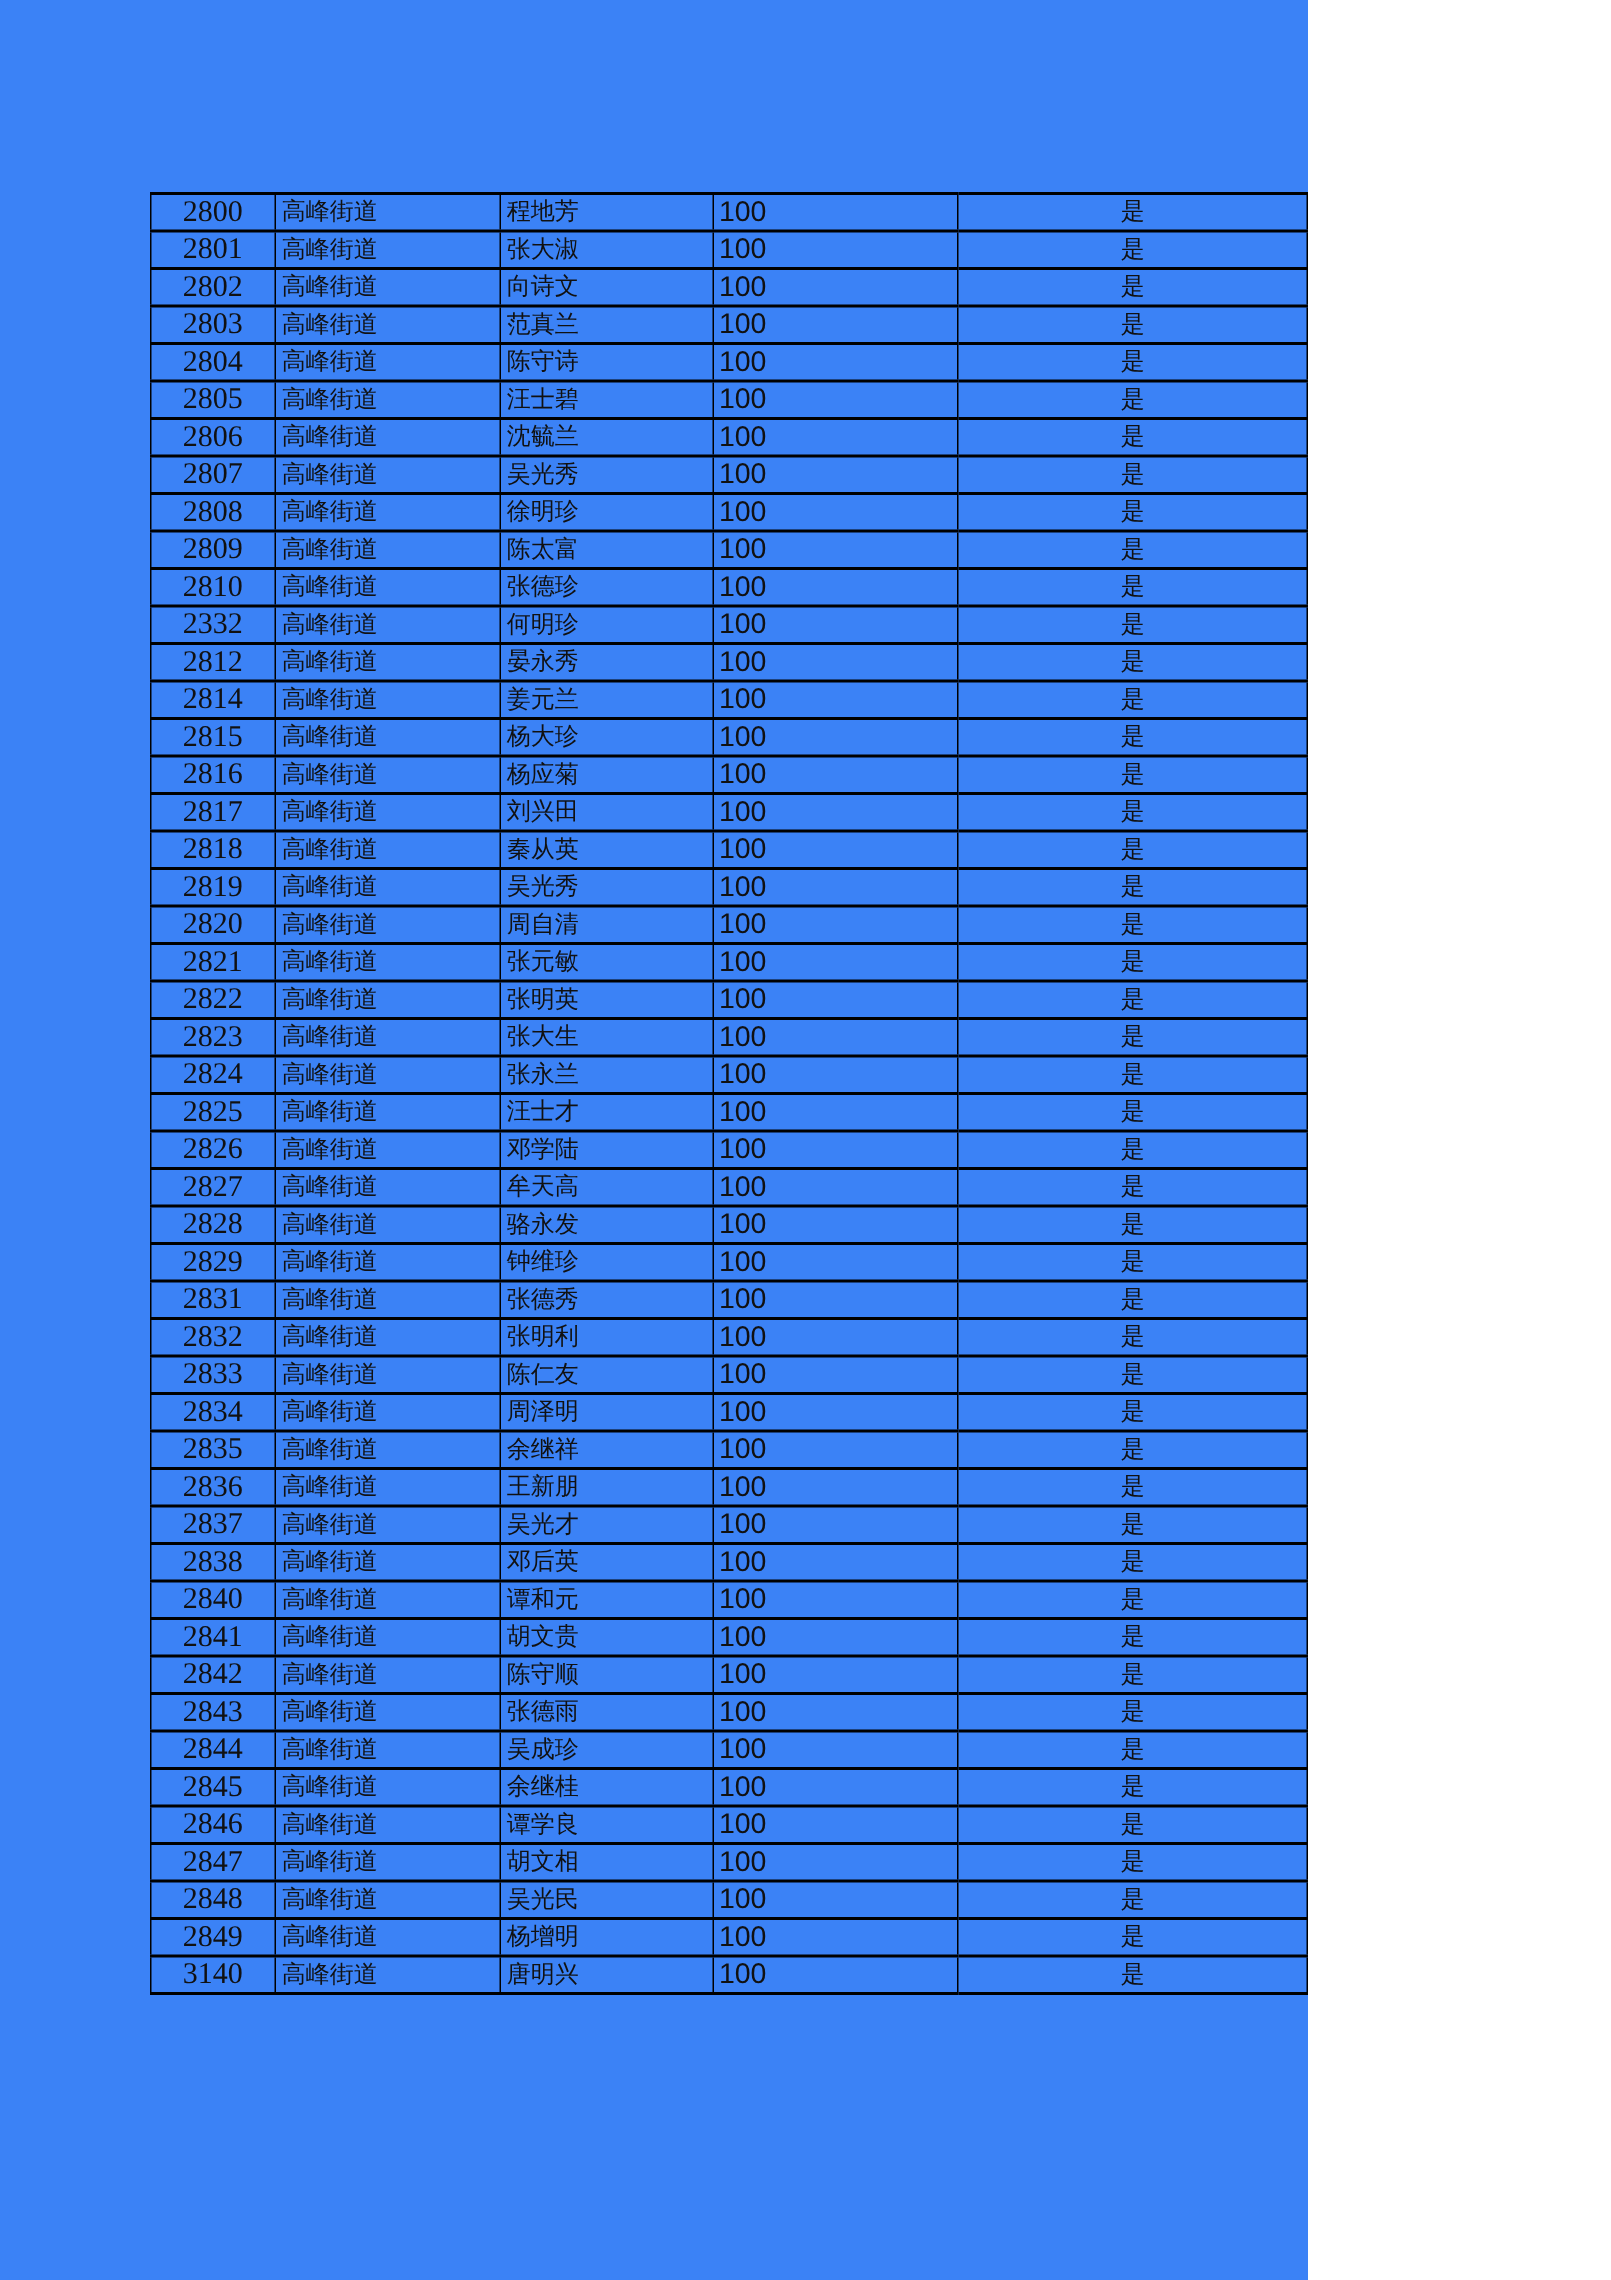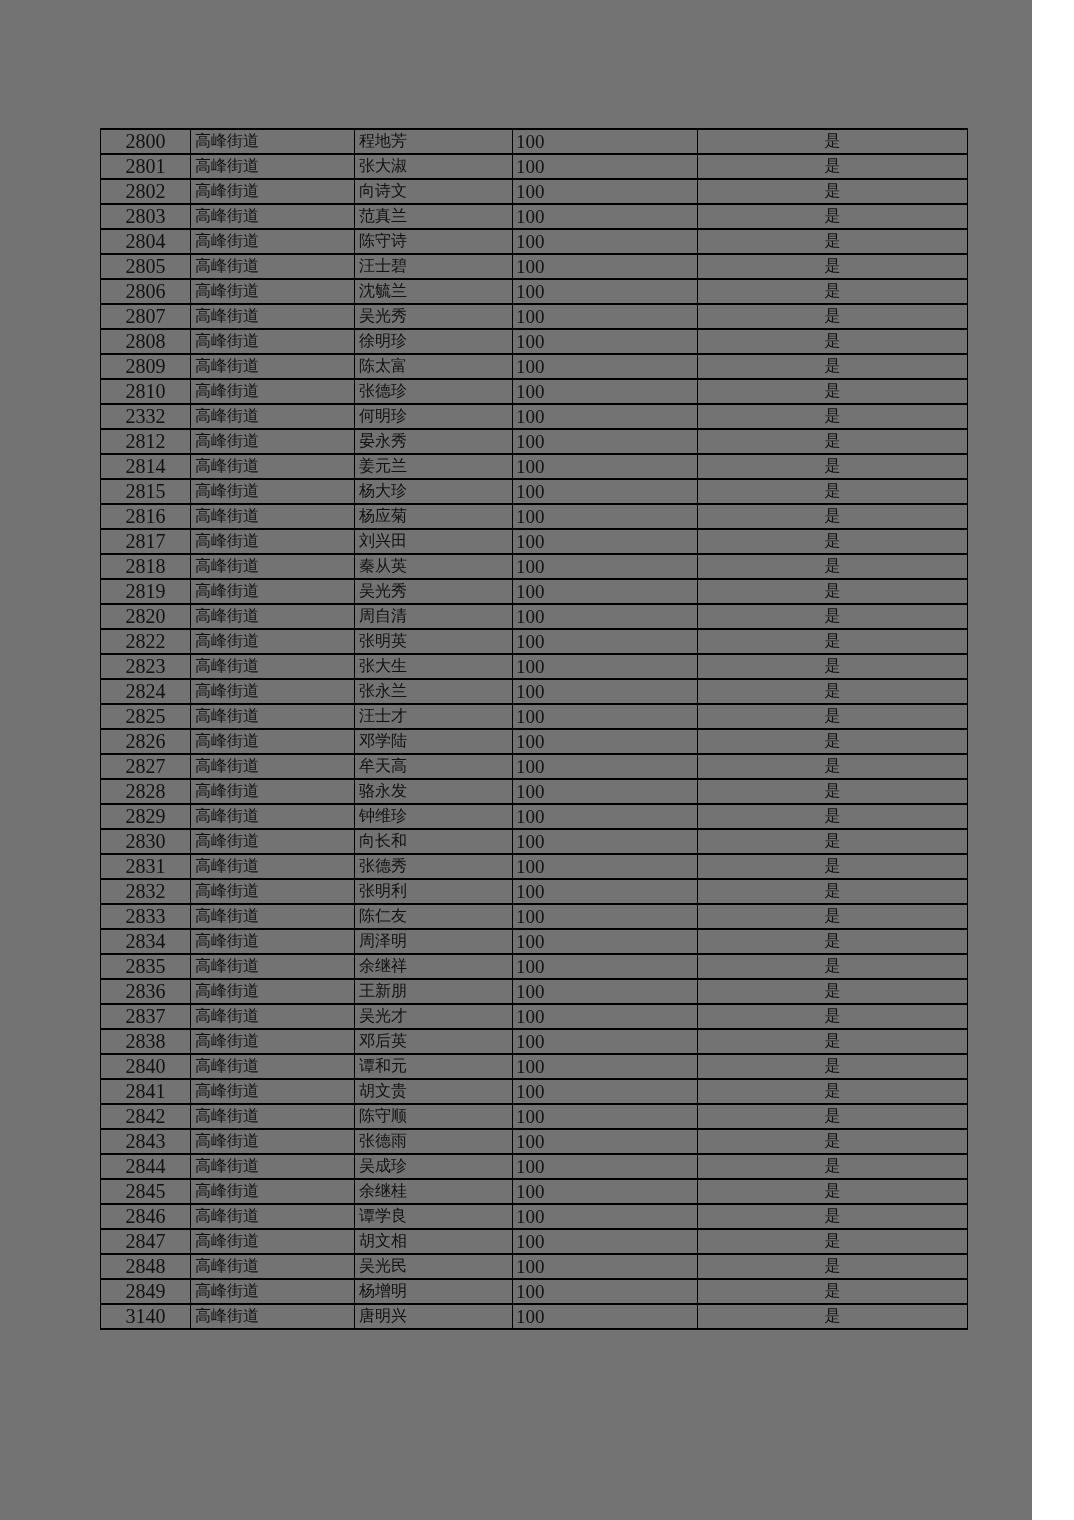--- a/index.html
+++ b/index.html
@@ -2,23 +2,23 @@
 <html><head>
 <meta charset="utf-8">
 <style>
   html, body {
     margin: 0;
     padding: 0;
     background: #ffffff;
   }
   .page {
     position: relative;
-    width: 1032px;
+    width: 872px;
     height: 1520px;
-    background: #737373;
+    background: #3b82f6;
     overflow: hidden;
   }
   table.data-table {
     position: absolute;
     left: 100px;
     top: 128px;
     border-collapse: collapse;
     table-layout: fixed;
   }
   td {
@@ -41,21 +41,21 @@
   }
   td.c1, td.c2 {
     text-align: left;
     padding-left: 4px;
     font-family: "Liberation Serif", "DejaVu Serif", serif;
     font-size: 16px;
   }
   td.c3 {
     text-align: left;
     padding-left: 3px;
-    font-family: Liberation Serif, serif;
+    font-family: Liberation Sans, sans-serif;
     font-size: 19px;
   }
   td.c4 {
     text-align: center;
     font-family: "Liberation Serif", "DejaVu Serif", serif;
     font-size: 16px;
   }
 </style>
 </head>
 <body>
@@ -204,20 +204,27 @@
           <td class="c4">是</td>
         </tr>
         <tr>
           <td class="c0">2820</td>
           <td class="c1">高峰街道</td>
           <td class="c2">周自清</td>
           <td class="c3">100</td>
           <td class="c4">是</td>
         </tr>
         <tr>
+          <td class="c0">2821</td>
+          <td class="c1">高峰街道</td>
+          <td class="c2">张元敏</td>
+          <td class="c3">100</td>
+          <td class="c4">是</td>
+        </tr>
+        <tr>
           <td class="c0">2822</td>
           <td class="c1">高峰街道</td>
           <td class="c2">张明英</td>
           <td class="c3">100</td>
           <td class="c4">是</td>
         </tr>
         <tr>
           <td class="c0">2823</td>
           <td class="c1">高峰街道</td>
           <td class="c2">张大生</td>
@@ -256,27 +263,20 @@
           <td class="c0">2828</td>
           <td class="c1">高峰街道</td>
           <td class="c2">骆永发</td>
           <td class="c3">100</td>
           <td class="c4">是</td>
         </tr>
         <tr>
           <td class="c0">2829</td>
           <td class="c1">高峰街道</td>
           <td class="c2">钟维珍</td>
-          <td class="c3">100</td>
-          <td class="c4">是</td>
-        </tr>
-        <tr>
-          <td class="c0">2830</td>
-          <td class="c1">高峰街道</td>
-          <td class="c2">向长和</td>
           <td class="c3">100</td>
           <td class="c4">是</td>
         </tr>
         <tr>
           <td class="c0">2831</td>
           <td class="c1">高峰街道</td>
           <td class="c2">张德秀</td>
           <td class="c3">100</td>
           <td class="c4">是</td>
         </tr>

